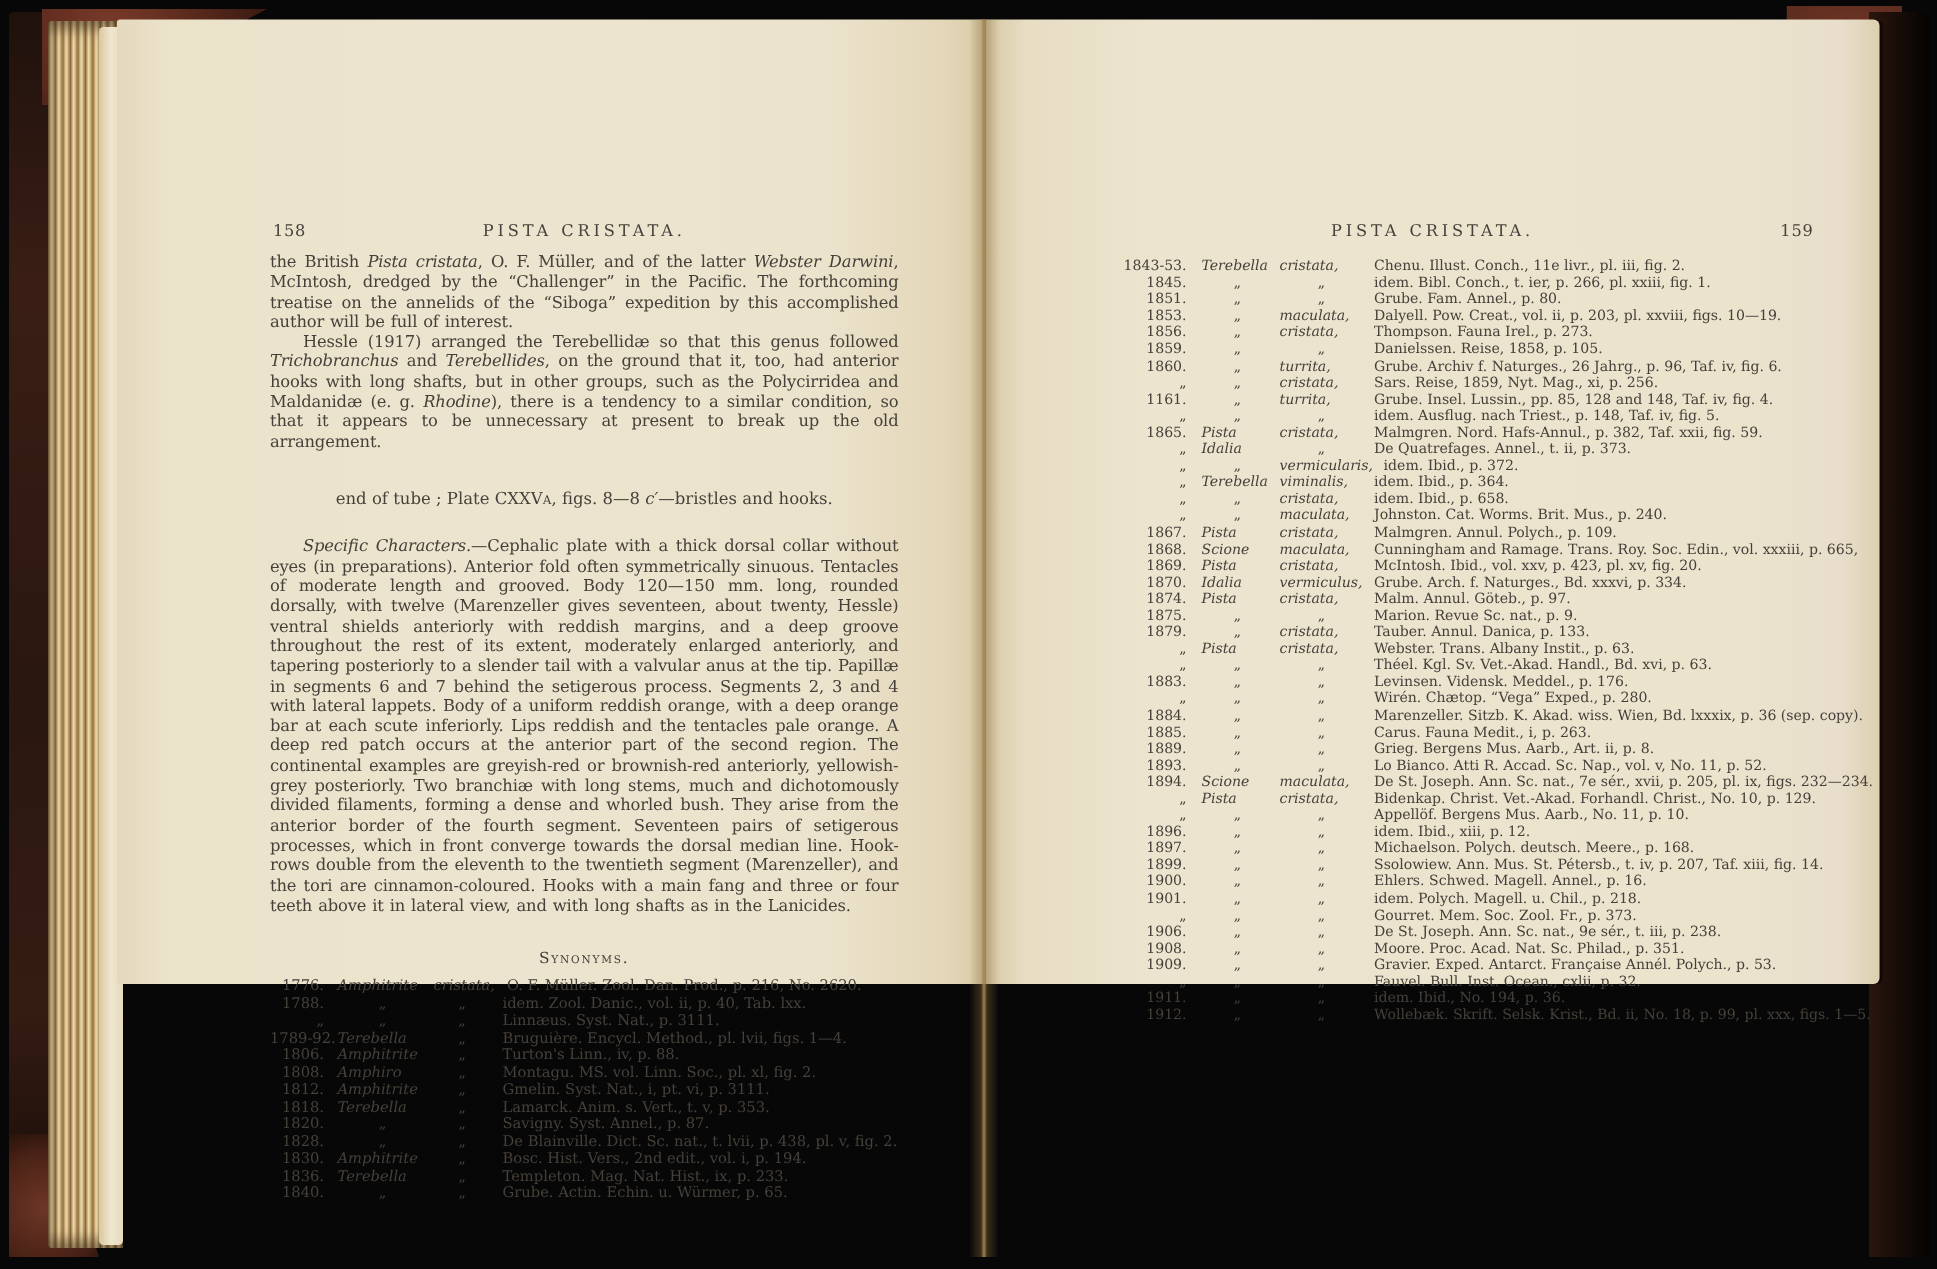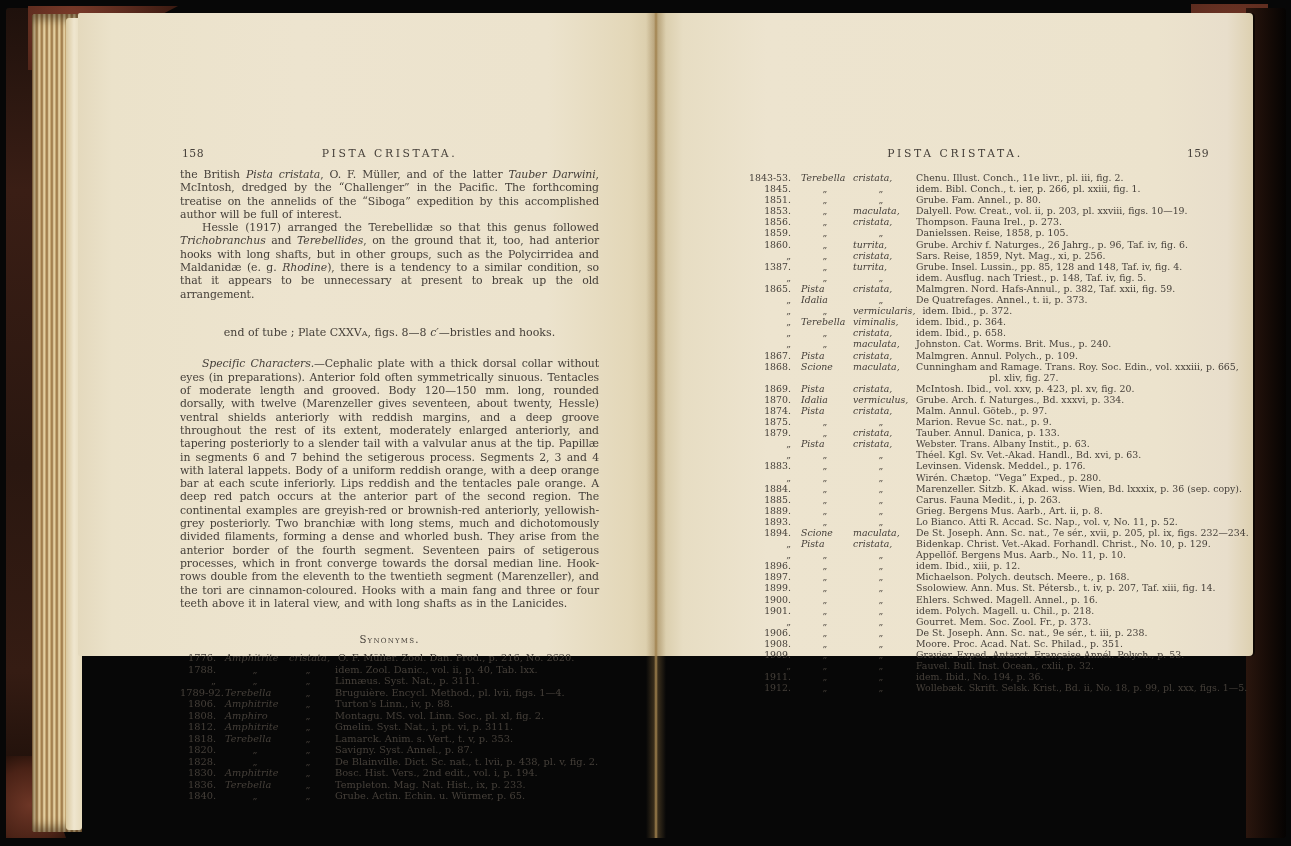--- a/index.html
+++ b/index.html
@@ -133,21 +133,21 @@
   <div class="cover-right"></div>
   <div class="page-edges"></div>
   <div class="under-page"></div>
 
   <div class="page page-left">
     <div class="pg-head">
       <span class="pg-num num-left">158</span>
       <span class="running-title">PISTA  CRISTATA.</span>
     </div>
     <div class="body-text">
-      <p class="para"><span>the British </span><i>Pista cristata</i><span>, O. F. Müller, and of the latter </span><i>Tauber Darwini</i><span>, McIntosh, dredged by the “Challenger” in the Pacific.  The forthcoming treatise on the annelids of the “Siboga” expedition by this accomplished author will be full of interest.</span></p>
+      <p class="para"><span>the British </span><i>Pista cristata</i><span>, O. F. Müller, and of the latter </span><i>Webster Darwini</i><span>, McIntosh, dredged by the “Challenger” in the Pacific.  The forthcoming treatise on the annelids of the “Siboga” expedition by this accomplished author will be full of interest.</span></p>
       <p class="para indent"><span>Hessle (1917) arranged the Terebellidæ so that this genus followed </span><i>Trichobranchus</i><span> and </span><i>Terebellides</i><span>, on the ground that it, too, had anterior hooks with long shafts, but in other groups, such as the Polycirridea and Maldanidæ (e. g. </span><i>Rhodine</i><span>), there is a tendency to a similar condition, so that it appears to be unnecessary at present to break up the old arrangement.</span></p>
       <div class="species-heading">
         <div class="sh-line2"><span>end of tube ; Plate CXXV</span><span class="sc">a</span><span>, figs. 8—8 </span><i>c′</i><span>—bristles and hooks.</span></div>
       </div>
       <p class="para indent spchars"><i>Specific Characters.</i><span>—Cephalic plate with a thick dorsal collar without eyes (in preparations).  Anterior fold often symmetrically sinuous.  Tentacles of moderate length and grooved.  Body 120—150 mm. long, rounded dorsally, with twelve (Marenzeller gives seventeen, about twenty, Hessle) ventral shields anteriorly with reddish margins, and a deep groove throughout the rest of its extent, moderately enlarged anteriorly, and tapering posteriorly to a slender tail with a valvular anus at the tip.  Papillæ in segments 6 and 7 behind the setigerous process.  Segments 2, 3 and 4 with lateral lappets.  Body of a uniform reddish orange, with a deep orange bar at each scute inferiorly.  Lips reddish and the tentacles pale orange.  A deep red patch occurs at the anterior part of the second region.  The continental examples are greyish-red or brownish-red anteriorly, yellowish-grey posteriorly.  Two branchiæ with long stems, much and dichotomously divided filaments, forming a dense and whorled bush.  They arise from the anterior border of the fourth segment.  Seventeen pairs of setigerous processes, which in front converge towards the dorsal median line.  Hook-rows double from the eleventh to the twentieth segment (Marenzeller), and the tori are cinnamon-coloured.  Hooks with a main fang and three or four teeth above it in lateral view, and with long shafts as in the Lanicides.</span></p>
       <div class="syn-head sc">Synonyms.</div>
       <div class="syn-list left-list">
           <div class="sy-row">
             <span class="sy-y">1776.</span>
             <span class="sy-g it">Amphitrite</span>
@@ -278,21 +278,21 @@
           <span class="sy-s it">turrita,</span>
           <span class="sy-r">Grube.  Archiv f. Naturges., 26 Jahrg., p. 96, Taf. iv, fig. 6.</span>
         </div>
         <div class="sy-row">
           <span class="sy-y dit">„</span>
           <span class="sy-g dit">„</span>
           <span class="sy-s it">cristata,</span>
           <span class="sy-r">Sars.  Reise, 1859, Nyt. Mag., xi, p. 256.</span>
         </div>
         <div class="sy-row">
-          <span class="sy-y">1387.</span>
+          <span class="sy-y">1161.</span>
           <span class="sy-g dit">„</span>
           <span class="sy-s it">turrita,</span>
           <span class="sy-r">Grube.  Insel. Lussin., pp. 85, 128 and 148, Taf. iv, fig. 4.</span>
         </div>
         <div class="sy-row">
           <span class="sy-y dit">„</span>
           <span class="sy-g dit">„</span>
           <span class="sy-s dit">„</span>
           <span class="sy-r">idem.  Ausflug. nach Triest., p. 148, Taf. iv, fig. 5.</span>
         </div>
@@ -338,23 +338,20 @@
           <span class="sy-s it">cristata,</span>
           <span class="sy-r">Malmgren.  Annul. Polych., p. 109.</span>
         </div>
         <div class="sy-row">
           <span class="sy-y">1868.</span>
           <span class="sy-g it">Scione</span>
           <span class="sy-s it">maculata,</span>
           <span class="sy-r">Cunningham and Ramage.  Trans. Roy. Soc. Edin., vol. xxxiii, p. 665,</span>
         </div>
         <div class="sy-row">
-          <span class="sy-cont">pl. xliv, fig. 27.</span>
-        </div>
-        <div class="sy-row">
           <span class="sy-y">1869.</span>
           <span class="sy-g it">Pista</span>
           <span class="sy-s it">cristata,</span>
           <span class="sy-r">McIntosh.  Ibid., vol. xxv, p. 423, pl. xv, fig. 20.</span>
         </div>
         <div class="sy-row">
           <span class="sy-y">1870.</span>
           <span class="sy-g it">Idalia</span>
           <span class="sy-s it">vermiculus,</span>
           <span class="sy-r">Grube.  Arch. f. Naturges., Bd. xxxvi, p. 334.</span>

